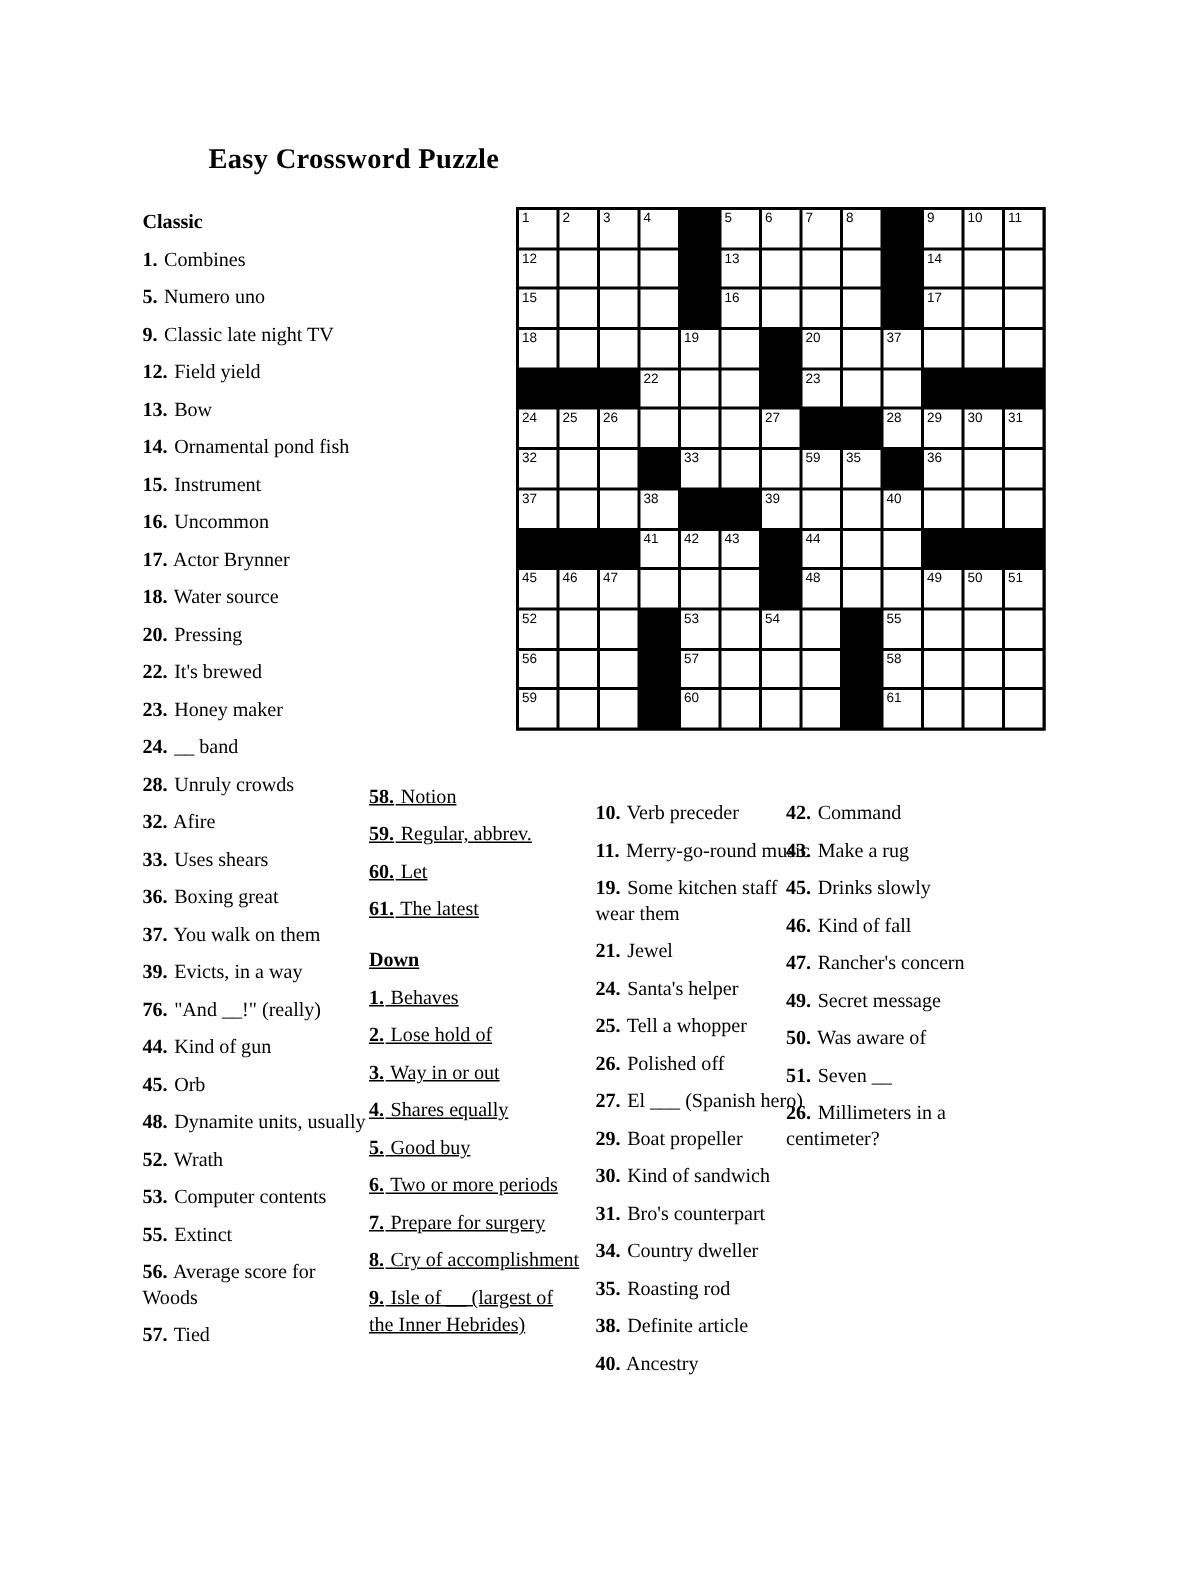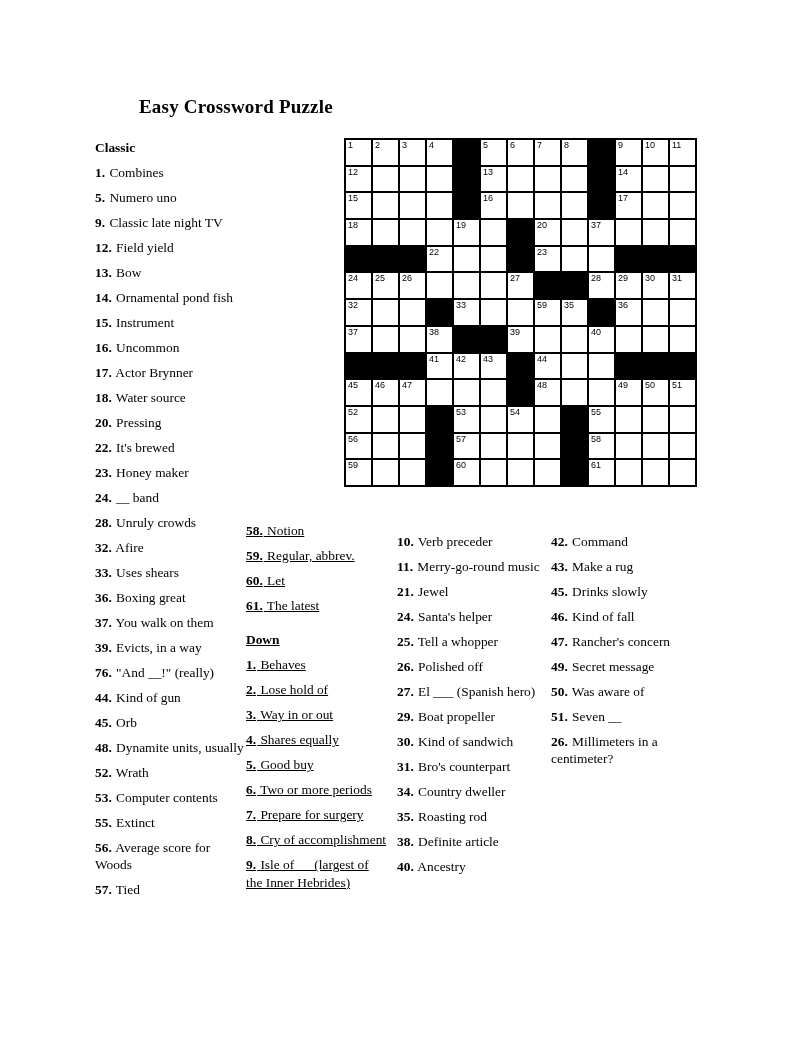--- a/index.html
+++ b/index.html
@@ -21,21 +21,21 @@
     text-align:right;
   }
   .cluecol{
     position:absolute;
     font-size:13.4px;
     line-height:17.4px;
   }
   .col1{left:95px;top:139px;width:152px;}
   .col2{left:246px;top:522px;width:142px;text-decoration:underline;}
   .col3{left:397px;top:533px;width:147px;}
-  .col4{left:551px;top:533px;width:153px;}
+  .col4{left:524px;top:533px;width:153px;}
   .heading{
     font-weight:bold;
     margin:0 0 7.6px 0;
   }
   .down-heading{
     margin-top:17px;
   }
   .clue{
     margin:0 0 7.6px 0;
   }
@@ -418,20 +418,21 @@
         <p class="clue"><b>6.</b> Two or more periods</p>
         <p class="clue"><b>7.</b> Prepare for surgery</p>
         <p class="clue"><b>8.</b> Cry of accomplishment</p>
         <p class="clue"><b>9.</b> Isle of __ (largest of the Inner Hebrides)</p>
       </div>
   </div>
 
   <div class="cluecol col3" id="col3">
       <p class="clue"><b>10.</b> Verb preceder</p>
       <p class="clue"><b>11.</b> Merry-go-round music</p>
+      <p class="clue"><b>19.</b> Some kitchen staff wear them</p>
       <p class="clue"><b>21.</b> Jewel</p>
       <p class="clue"><b>24.</b> Santa's helper</p>
       <p class="clue"><b>25.</b> Tell a whopper</p>
       <p class="clue"><b>26.</b> Polished off</p>
       <p class="clue"><b>27.</b> El ___ (Spanish hero)</p>
       <p class="clue"><b>29.</b> Boat propeller</p>
       <p class="clue"><b>30.</b> Kind of sandwich</p>
       <p class="clue"><b>31.</b> Bro's counterpart</p>
       <p class="clue"><b>34.</b> Country dweller</p>
       <p class="clue"><b>35.</b> Roasting rod</p>

